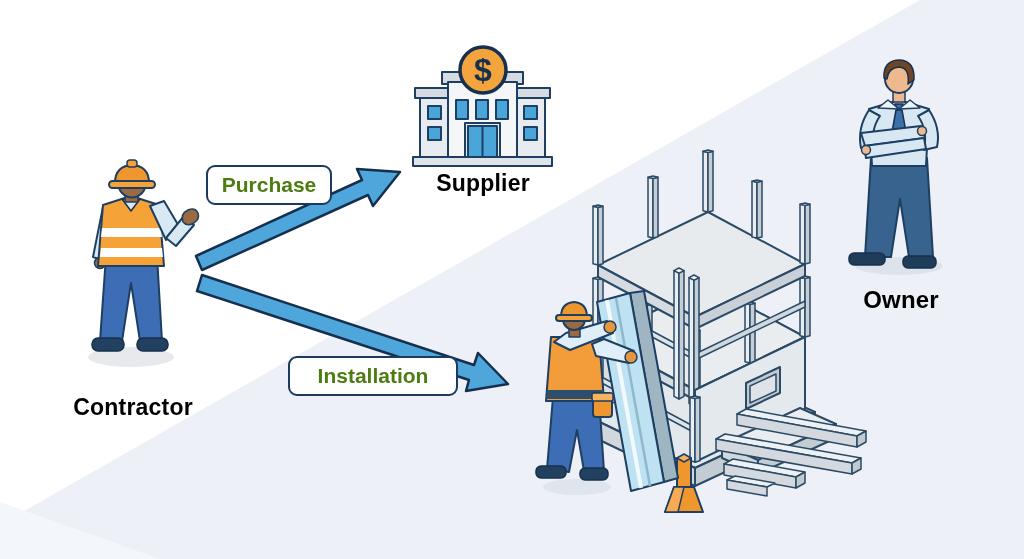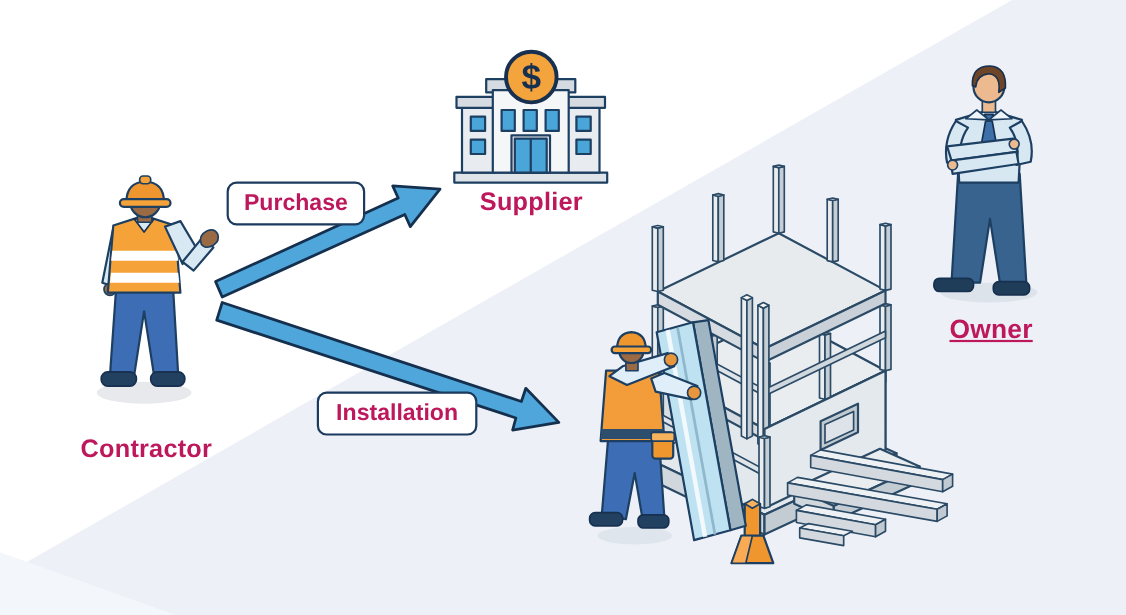--- a/index.html
+++ b/index.html
@@ -1,23 +1,23 @@
 <!DOCTYPE html>
 <html><head>
 <meta charset="utf-8">
 <style>
   html,body{margin:0;padding:0;background:#ffffff;}
   .canvas{position:relative;width:1024px;height:559px;overflow:hidden;
           font-family:"Liberation Sans",sans-serif;background:#ffffff;}
   .art{position:absolute;left:0;top:0;width:1024px;height:559px;display:block;}
-  .actor-label{position:absolute;transform:translateX(-50%);color:#be185d;
+  .actor-label{position:absolute;transform:translateX(-50%);color:#000000;
                font-size:23px;font-weight:700;letter-spacing:.2px;white-space:nowrap;}
   .flow-box{position:absolute;box-sizing:border-box;display:flex;align-items:center;
             justify-content:center;background:#ffffff;border:2.5px solid #1b3a5e;
-            border-radius:9px;color:#be185d;font-size:21px;font-weight:700;white-space:nowrap;}
+            border-radius:9px;color:#4d7c0f;font-size:21px;font-weight:700;white-space:nowrap;}
 </style>
 </head>
 <body>
 
 <div class="canvas">
 
 <svg class="art" viewBox="0 0 1024 559" xmlns="http://www.w3.org/2000/svg">
   <defs>
     <g id="col">
       <polygon points="0,2 5,4 5,102 0,100" fill="#e9edf0" stroke="#2a4a66" stroke-width="1.5" vector-effect="non-scaling-stroke"></polygon>
@@ -211,21 +211,21 @@
     <circle cx="922" cy="131" r="4.5" fill="#ecba8e" stroke="#1d3f62" stroke-width="1.5"></circle>
     <rect x="893" y="92" width="12" height="10" fill="#ecba8e" stroke="#1d3f62" stroke-width="1.5"></rect>
     <circle cx="899" cy="79" r="14" fill="#ecba8e" stroke="#1d3f62" stroke-width="2"></circle>
     <path d="M884,78 Q883,60 900,60 Q915,61 914,80 L908,84 Q910,68 899,67 Q888,68 887,79 Z" fill="#6e4527" stroke="#17304f" stroke-width="1.5"></path>
   </g>
 </svg>
 
 <div class="flow-box" style="left:206px;top:165px;width:126px;height:40px;">
   <span>Purchase</span>
 </div>
-<div class="flow-box" style="left:288px;top:356px;width:146px;height:40px;align-items:center;">
+<div class="flow-box" style="left:288px;top:356px;width:170px;height:40px;align-items:center;">
   <span>Installation</span>
 </div>
 
 <div class="actor-label" style="left:133px;top:394px;">Contractor</div>
 <div class="actor-label" style="left:483px;top:170px;">Supplier</div>
-<div class="actor-label" style="left:901px;top:286px;font-size:24px;text-decoration:underline;">Owner</div>
+<div class="actor-label" style="left:901px;top:286px;font-size:24px;">Owner</div>
 
 </div>
 
 </body></html>

